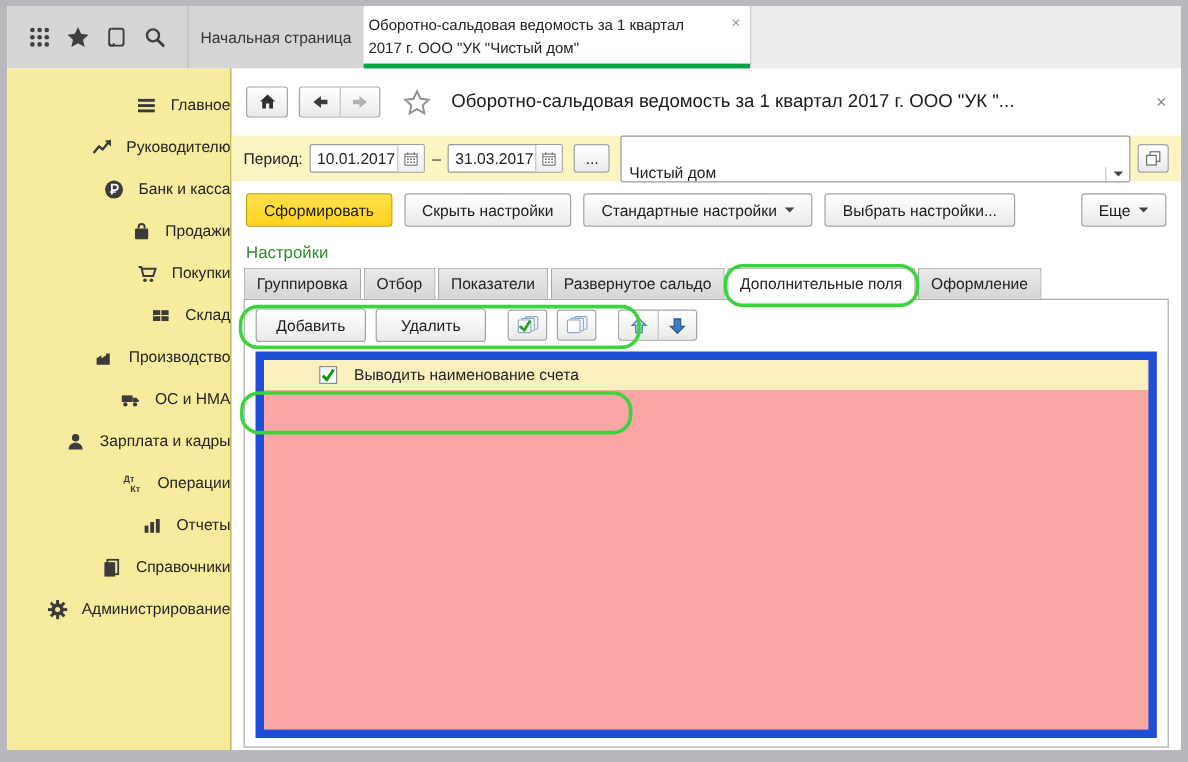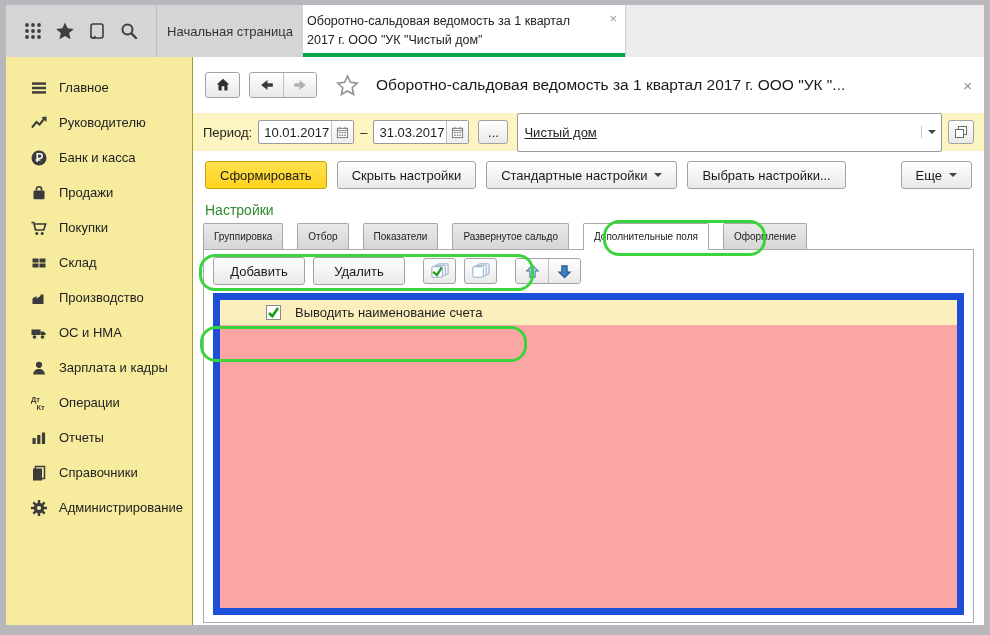--- a/index.html
+++ b/index.html
@@ -17,21 +17,21 @@
               justify-content:center; font-size:13px; color:#333; background:#d5d5d5; }
   .tab-report { width:322px; background:#fff; position:relative; padding:7px 26px 0 4px;
                 font-size:12.5px; line-height:1.5; color:#222; }
   .tab-underline { position:absolute; left:0; right:0; bottom:0; height:4px; background:#00a342; }
   .tab-close { position:absolute; top:4px; right:8px; font-size:13px; color:#999; cursor:default; }
   .topbar-rest { flex:1; background:#ececec; border-left:1px solid #cfcfcf; }
 
   
   .bodyrow { flex:1; display:flex; min-height:0; }
   .sidebar { width:187px; background:#f7eb9d; border-right:1px solid #a59a2a; padding-top:13px; flex:0 0 auto; }
-  .side-item { height:35px; display:flex; align-items:center; padding-left:24px; font-size:13px; color:#222; }
+  .side-item { height:35px; display:flex; align-items:center; padding-left:24px; font-size:13px; color:#222;justify-content:flex-end; }
   .side-ico { width:18px; height:18px; margin-right:11px; display:flex; align-items:center; justify-content:center; }
 
   .main { flex:1; display:flex; flex-direction:column; background:#fff; min-width:0; }
 
   
   .header-row { height:56px; display:flex; align-items:center; padding:0 12px; gap:9px; flex:0 0 auto; }
   .btn-sq { width:35px; height:26px; display:flex; align-items:center; justify-content:center;
             background:linear-gradient(#ffffff,#e9e9e9); border:1px solid #a2a2a2; border-radius:3px; }
   .nav-pair { display:flex; height:26px; border:1px solid #a2a2a2; border-radius:3px; overflow:hidden; }
   .nav-half { width:33px; display:flex; align-items:center; justify-content:center;
@@ -43,43 +43,43 @@
 
   
   .period-row { height:38px; background:#fcf4c1; display:flex; align-items:center; padding:0 10px;
                 gap:6px; font-size:13px; color:#222; flex:0 0 auto; }
   .date-field { display:flex; align-items:stretch; height:24px; border:1px solid #9a9a9a; background:#fff; border-radius:2px; }
   .date-text { width:72px; display:flex; align-items:center; padding:0 5px; }
   .cal-btn { width:22px; display:flex; align-items:center; justify-content:center;
              border-left:1px solid #c2c2c2; background:linear-gradient(#fff,#eee); }
   .more-btn { width:30px; height:24px; display:flex; align-items:center; justify-content:center;
               background:linear-gradient(#ffffff,#e9e9e9); border:1px solid #a2a2a2; border-radius:3px; margin:0 3px; }
-  .org-combo { flex:1; display:flex; align-items:center; height:39px; border:1px solid #9a9a9a;
-               background:#fff; border-radius:2px;text-decoration:underline; }
+  .org-combo { flex:1; display:flex; align-items:flex-end; height:39px; border:1px solid #9a9a9a;
+               background:#fff; border-radius:2px; }
   .org-text { flex:1; display:flex; align-items:center; padding:0 6px; }
   .combo-arrow { width:20px; display:flex; align-items:center; justify-content:center; border-left:1px solid #c6c6c6; }
   .open-btn { width:26px; height:24px; display:flex; align-items:center; justify-content:center;
               background:linear-gradient(#ffffff,#e9e9e9); border:1px solid #a2a2a2; border-radius:3px; }
   .tri { width:0; height:0; border:4px solid transparent; border-top:4.5px solid #444; margin-top:4px; }
 
   
   .toolbar-row { height:48px; display:flex; align-items:center; padding:0 12px; gap:10px; flex:0 0 auto; }
   .btn { display:inline-flex; align-items:center; justify-content:center; height:28px; padding:0 14px;
          background:linear-gradient(#ffffff,#e9e9e9); border:1px solid #a2a2a2; border-radius:3px;
          font-size:13px; color:#1a1a1a; white-space:nowrap; }
   .btn .tri { margin-left:7px; }
   .btn-generate { background:linear-gradient(#ffe14f,#ffd31c); border-color:#c4a20a; }
   .btn-more { margin-left:auto; }
 
   
   .settings-title { height:24px; line-height:22px; padding:0 12px; color:#2e8b2e; font-size:14px; flex:0 0 auto; }
   .tabs { display:flex; align-items:flex-end; padding:0 10px; position:relative; z-index:2; flex:0 0 auto; }
   .tab { height:26px; line-height:25px; padding:0 10px; background:linear-gradient(#e9e9e9,#d6d6d6);
-         border:1px solid #a8a8a8; border-bottom:none; border-radius:2px 2px 0 0; margin-right:14px;
-         font-size:10px; color:#222; white-space:nowrap; }
+         border:1px solid #a8a8a8; border-bottom:none; border-radius:2px 2px 0 0; margin-right:2px;
+         font-size:13px; color:#222; white-space:nowrap; }
   .tab.active { background:#fff; height:27px; margin-bottom:-1px; line-height:26px; position:relative; z-index:3; }
   .panel { flex:1; margin:0 10px 2px; border:1px solid #ababab; background:#fff; display:flex;
            flex-direction:column; padding:7px 9px; min-height:0; position:relative; z-index:1; }
 
   .placement-line { display:flex; align-items:center; margin:2px 0 9px; flex:0 0 auto; }
   .placement-wrap { display:inline-flex; align-items:center; }
   .pl-label { font-size:13px; color:#222; }
   .pl-combo { display:flex; align-items:stretch; height:26px; border:1px solid #8a8a8a; background:#fff;
               width:225px; margin-left:5px; }
   .focus-bar { width:3px; background:#e9c417; flex:0 0 auto; }

